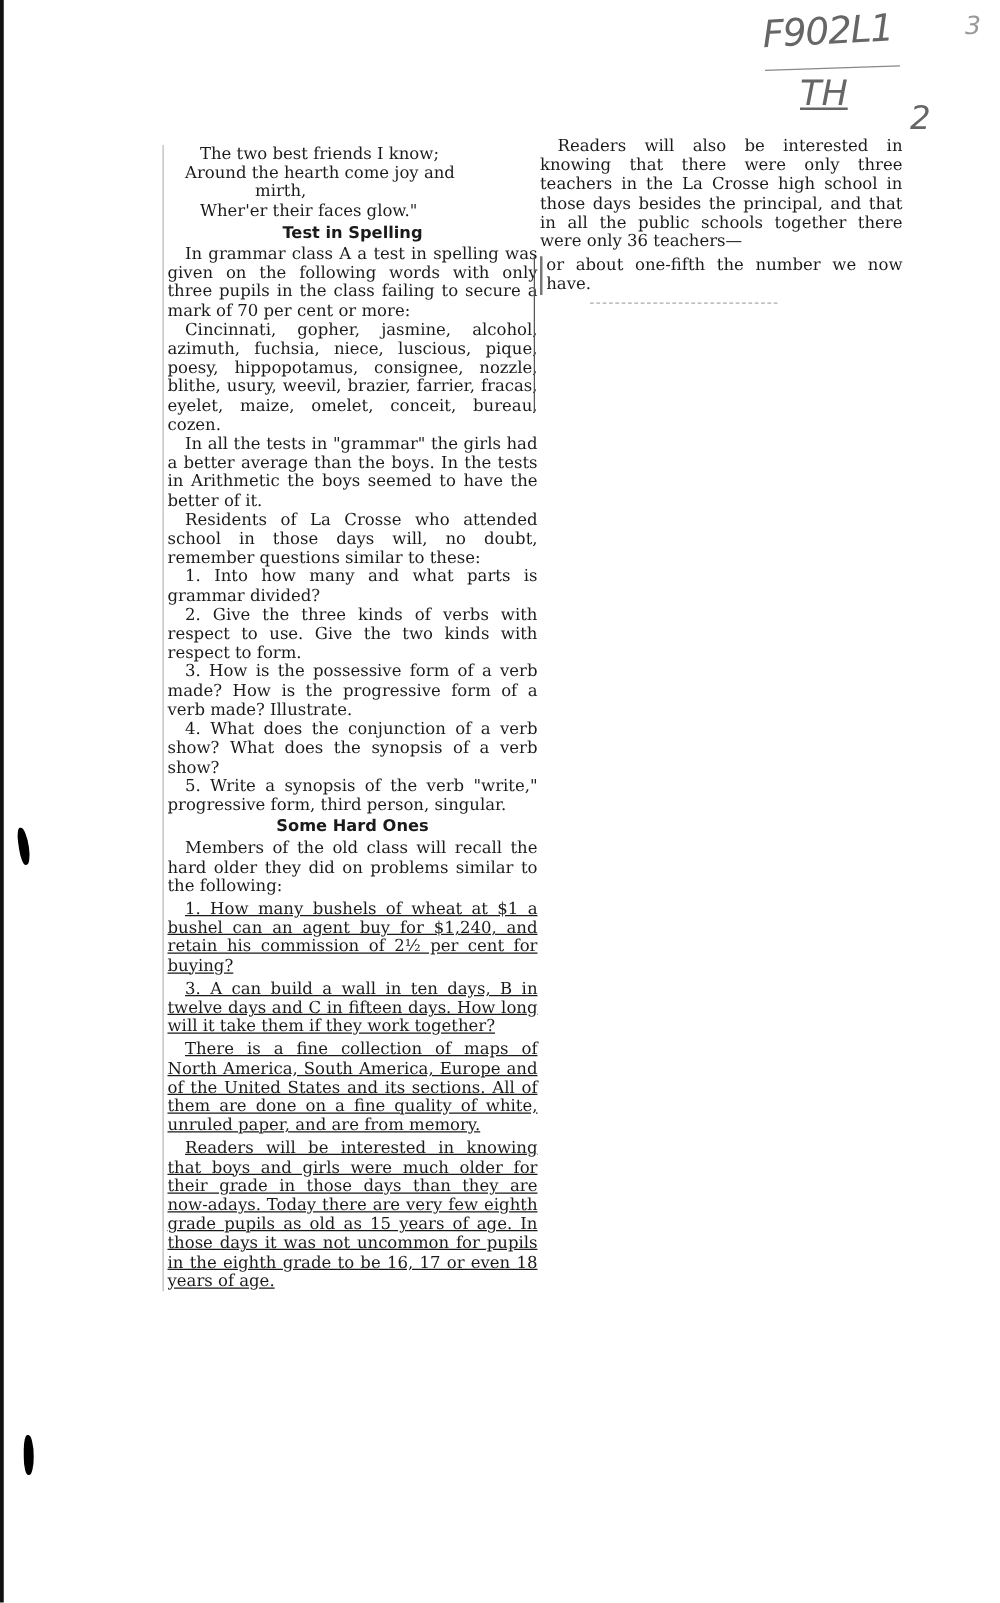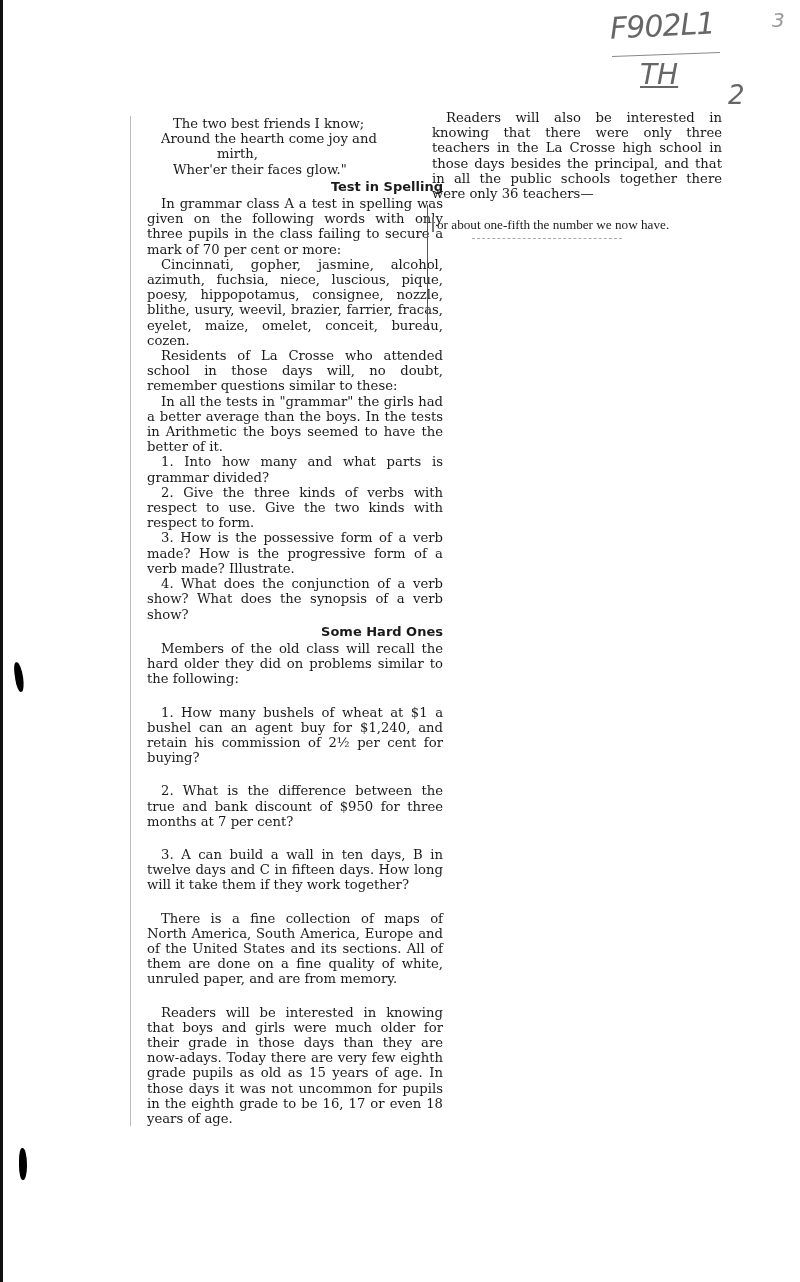--- a/index.html
+++ b/index.html
@@ -16,25 +16,25 @@
   .hand { position: absolute; font-family: "DejaVu Sans", sans-serif; color: #666; font-style: italic; }
   .hand-code { left: 610px; top: 8px; font-size: 30px; letter-spacing: -1px; transform: rotate(-3deg); }
   .hand-rule { position: absolute; left: 612px; top: 54px; width: 108px; height: 1px; background: #888; transform: rotate(-2deg); }
   .hand-th { left: 640px; top: 58px; font-size: 28px; text-decoration: underline; }
   .hand-num { left: 728px; top: 80px; font-size: 26px; }
   .hand-page { left: 772px; top: 8px; font-size: 20px; color: #999; }
 
   .col { position: absolute; font-size: 13.2px; line-height: 15.2px; text-align: justify; }
   .col p { margin: 0; text-indent: 14px; }
   .col p.noindent { text-indent: 0; }
-  .col p.gap { margin-top: 18px; }
-  .col h3 { margin: 2px 0 2px; font-family: "DejaVu Sans", sans-serif; font-size: 13px; font-weight: bold; text-align: right; }
-  .col1 { left: 130px; top: 116px; width: 296px; border-left: 1px solid #bbb; padding-left: 16px; }
+  .col p.gap { margin-top: 3px; text-decoration: underline; }
+  .col h3 { margin: 2px 0 2px; font-family: "DejaVu Sans", sans-serif; font-size: 13px; font-weight: bold; text-align: center; }
+  .col1 { left: 130px; top: 116px; width: 296px; border-left: 1px solid #bbb; padding-left: 3px; }
   .col2 { left: 428px; top: 110px; width: 290px; padding-left: 4px; }
-  .col2 .block2 { border-left: 2px solid #777; padding-left: 3px; margin-top: 16px; font-family: Liberation Serif, serif; }
+  .col2 .block2 { border-left: 2px solid #777; padding-left: 3px; margin-top: 4px; }
   .poem { text-indent: 0; }
   .poem .l1 { padding-left: 12px; display: block; }
   .poem .l3 { padding-left: 56px; display: block; }
   .poem .l4 { padding-left: 12px; display: block; }
   .rule-dash { border-top: 1px dashed #aaa; width: 150px; margin: 6px 0 0 40px; }
   .col-divider { position: absolute; left: 427px; top: 205px; width: 1px; height: 125px; background: #555; }
 </style>
 </head>
 <body>
 
@@ -51,30 +51,30 @@
 <div class="col col1">
   <p class="poem">
     <span class="l1">The two best friends I know;</span>
     <span style="display:block">Around the hearth come joy and</span>
     <span class="l3">mirth,</span>
     <span class="l4">Wher'er their faces glow."</span>
   </p>
   <h3>Test in Spelling</h3>
   <p>In grammar class A a test in spelling was given on the following words with only three pupils in the class failing to secure a mark of 70 per cent or more:</p>
   <p>Cincinnati, gopher, jasmine, alcohol, azimuth, fuchsia, niece, luscious, pique, poesy, hippopotamus, consignee, nozzle, blithe, usury, weevil, brazier, farrier, fracas, eyelet, maize, omelet, conceit, bureau, cozen.</p>
+  <p>In all the tests in "grammar" the girls had a better average than the boys. In the tests in Arithmetic the boys seemed to have the better of it.</p>
   <p>Residents of La Crosse who attended school in those days will, no doubt, remember questions similar to these:</p>
-  <p>In all the tests in "grammar" the girls had a better average than the boys. In the tests in Arithmetic the boys seemed to have the better of it.</p>
   <p>1. Into how many and what parts is grammar divided?</p>
   <p>2. Give the three kinds of verbs with respect to use. Give the two kinds with respect to form.</p>
   <p>3. How is the possessive form of a verb made? How is the progressive form of a verb made? Illustrate.</p>
   <p>4. What does the conjunction of a verb show? What does the synopsis of a verb show?</p>
+  <p>5. Write a synopsis of the verb "write," progressive form, third person, singular.</p>
   <h3>Some Hard Ones</h3>
   <p>Members of the old class will recall the hard older they did on problems similar to the following:</p>
   <p class="gap">1. How many bushels of wheat at $1 a bushel can an agent buy for $1,240, and retain his commission of 2½ per cent for buying?</p>
-  <p class="gap">2. What is the difference between the true and bank discount of $950 for three months at 7 per cent?</p>
   <p class="gap">3. A can build a wall in ten days, B in twelve days and C in fifteen days. How long will it take them if they work together?</p>
   <p class="gap">There is a fine collection of maps of North America, South America, Europe and of the United States and its sections. All of them are done on a fine quality of white, unruled paper, and are from memory.</p>
   <p class="gap">Readers will be interested in knowing that boys and girls were much older for their grade in those days than they are now-adays. Today there are very few eighth grade pupils as old as 15 years of age. In those days it was not uncommon for pupils in the eighth grade to be 16, 17 or even 18 years of age.</p>
 </div>
 
 <div class="col-divider"></div>
 
 <div class="col col2">
   <p>Readers will also be interested in knowing that there were only three teachers in the La Crosse high school in those days besides the principal, and that in all the public schools together there were only 36 teachers—</p>
   <div class="block2">

